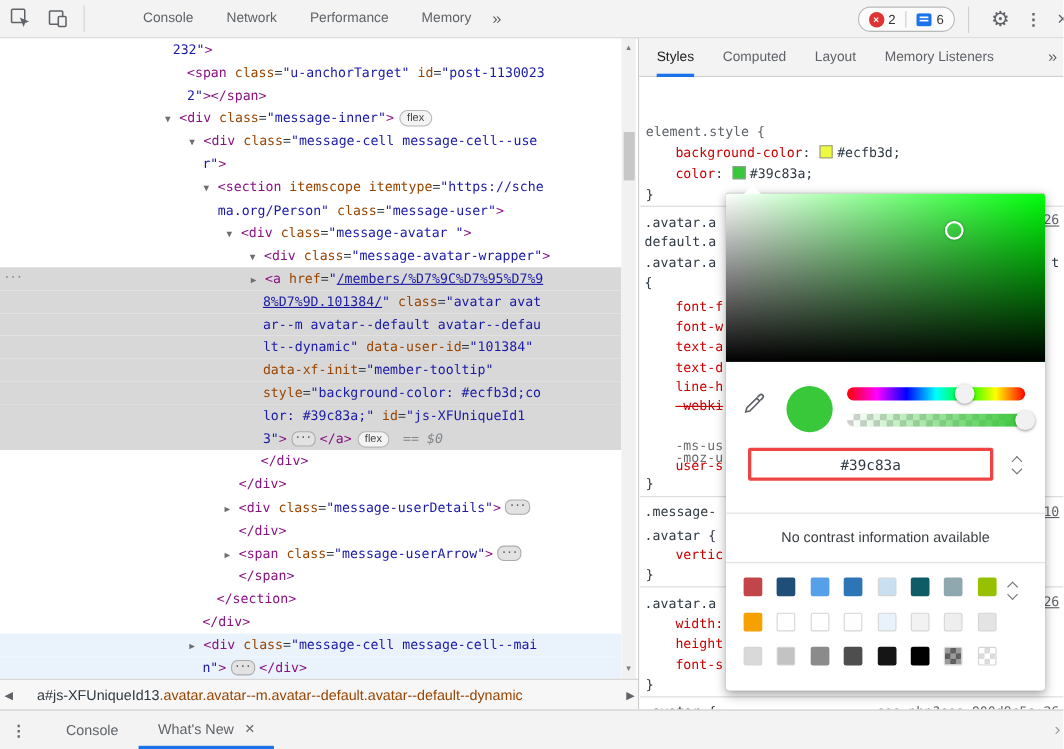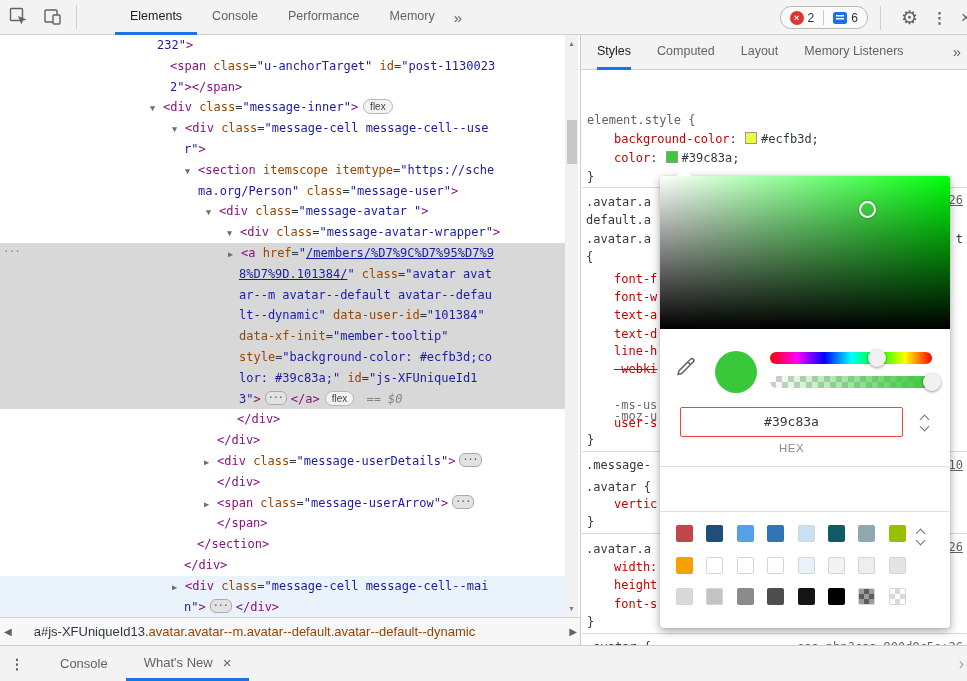--- a/index.html
+++ b/index.html
@@ -100,21 +100,21 @@
            background:linear-gradient(to top,#000,rgba(0,0,0,0)),linear-gradient(to right,#fff,#00ff0a);}
   #sv-marker{position:absolute;width:13px;height:13px;border:2px solid #fff;border-radius:50%;
              box-shadow:0 0 2px rgba(0,0,0,.5);}
   #dropper{position:absolute;left:14px;top:178px;width:24px;height:24px;}
   #cur-circle{position:absolute;left:55px;top:175px;width:42px;height:42px;border-radius:50%;}
   .slider{position:absolute;left:110px;width:162px;height:12px;border-radius:6px;}
   #hue-slider{top:176px;background:linear-gradient(to right,#f00 0%,#f0f 16.7%,#00f 33.3%,#0ff 50%,#0f0 66.7%,#ff0 83.3%,#f00 100%);}
   #alpha-slider{top:200px;}
   .sl-thumb{position:absolute;width:18px;height:18px;border-radius:50%;background:#f1f1f1;
             box-shadow:0 1px 3px rgba(0,0,0,.4);}
-  #hex-box{position:absolute;left:20px;top:231px;width:223px;height:30px;border:1px solid #ef4444;border-radius:2px;
+  #hex-box{position:absolute;left:20px;top:231px;width:223px;height:30px;border:3px solid #ef4444;border-radius:2px;
            box-sizing:border-box;text-align:center;line-height:28px;font-family:"DejaVu Sans Mono",monospace;
            font-size:13px;color:#303942;}
   #hex-spinner{position:absolute;left:258px;top:238px;width:14px;height:18px;}
   .chev{position:absolute;left:3px;width:6px;height:6px;border-right:1.6px solid #757575;border-bottom:1.6px solid #757575;}
   .chev.up{top:2px;transform:rotate(-135deg);}
   .chev.down{top:9px;transform:rotate(45deg);}
   #hex-label{position:absolute;left:20px;top:266px;width:223px;text-align:center;font-size:11.5px;color:#8a8a8a;letter-spacing:.5px;}
   .pk-div{position:absolute;left:0;width:290px;height:1px;background:#e0e0e0;}
   #contrast-row{position:absolute;left:0;top:291px;width:290px;height:44px;line-height:44px;text-align:center;
                 font-size:13px;color:#3c4043;}
@@ -152,22 +152,22 @@
         </svg>
     </span>
     <span class="icon-btn" id="device-ic">
       <svg width="20" height="20" viewBox="0 0 20 20">
           <rect x="2" y="3" width="12" height="12" rx="1" fill="none" stroke="#5f6368" stroke-width="1.4"></rect>
           <rect x="10" y="8" width="7" height="9" rx="1" fill="#f3f3f3" stroke="#5f6368" stroke-width="1.4"></rect>
         </svg>
     </span>
     <span class="tb-div"></span>
     <div id="panel-tabs">
-        <span class="ptab on">Elements</span>
         <span class="ptab">Console</span>
+        <span class="ptab">Network</span>
         <span class="ptab">Performance</span>
         <span class="ptab">Memory</span>
       </div>
     <span class="more-chev">»</span>
     <div id="tb-right">
       <div class="badge-group">
         <span class="err-ic">×</span>
         <span class="cnt">2</span>
         <span class="bdiv"></span>
         <span class="msg-ic"></span>
@@ -262,22 +262,22 @@
     <div id="cur-circle" style="background: rgb(57, 200, 58);"></div>
     <div class="slider" id="hue-slider"></div>
     <div class="sl-thumb" id="hue-thumb" style="top: 173px; left: 207.92px;"></div>
     <div class="slider" id="alpha-slider" style="background: linear-gradient(to right, rgba(57, 200, 58, 0), rgb(57, 200, 58)), linear-gradient(45deg, rgb(207, 207, 207) 25%, transparent 25%, transparent 75%, rgb(207, 207, 207) 75%) 0px 0px / 12px 12px, linear-gradient(45deg, rgb(207, 207, 207) 25%, rgb(255, 255, 255) 25%, rgb(255, 255, 255) 75%, rgb(207, 207, 207) 75%) 6px 6px / 12px 12px;"></div>
     <div class="sl-thumb" id="alpha-thumb" style="top: 197px; left: 263px;"></div>
     <div id="hex-box">#39c83a</div>
     <div id="hex-spinner">
         <span class="chev up"></span>
         <span class="chev down"></span>
       </div>
-    <div id="hex-label">HEX</div>
     <div class="pk-div" style="top:290px"></div>
+    <div id="contrast-row">No contrast information available</div>
     <div class="pk-div" style="top:335px"></div>
     <div id="palette">
         <div class="pswatch" style="left: 16px; top: 0px; background: rgb(193, 69, 73);"></div>
         <div class="pswatch" style="left: 46.4px; top: 0px; background: rgb(31, 78, 121);"></div>
         <div class="pswatch" style="left: 76.8px; top: 0px; background: rgb(85, 160, 232);"></div>
         <div class="pswatch" style="left: 107.2px; top: 0px; background: rgb(46, 117, 182);"></div>
         <div class="pswatch lt" style="left: 137.6px; top: 0px; background: rgb(201, 223, 242);"></div>
         <div class="pswatch" style="left: 168px; top: 0px; background: rgb(15, 91, 102);"></div>
         <div class="pswatch" style="left: 198.4px; top: 0px; background: rgb(143, 168, 176);"></div>
         <div class="pswatch" style="left: 228.8px; top: 0px; background: rgb(151, 193, 0);"></div>

